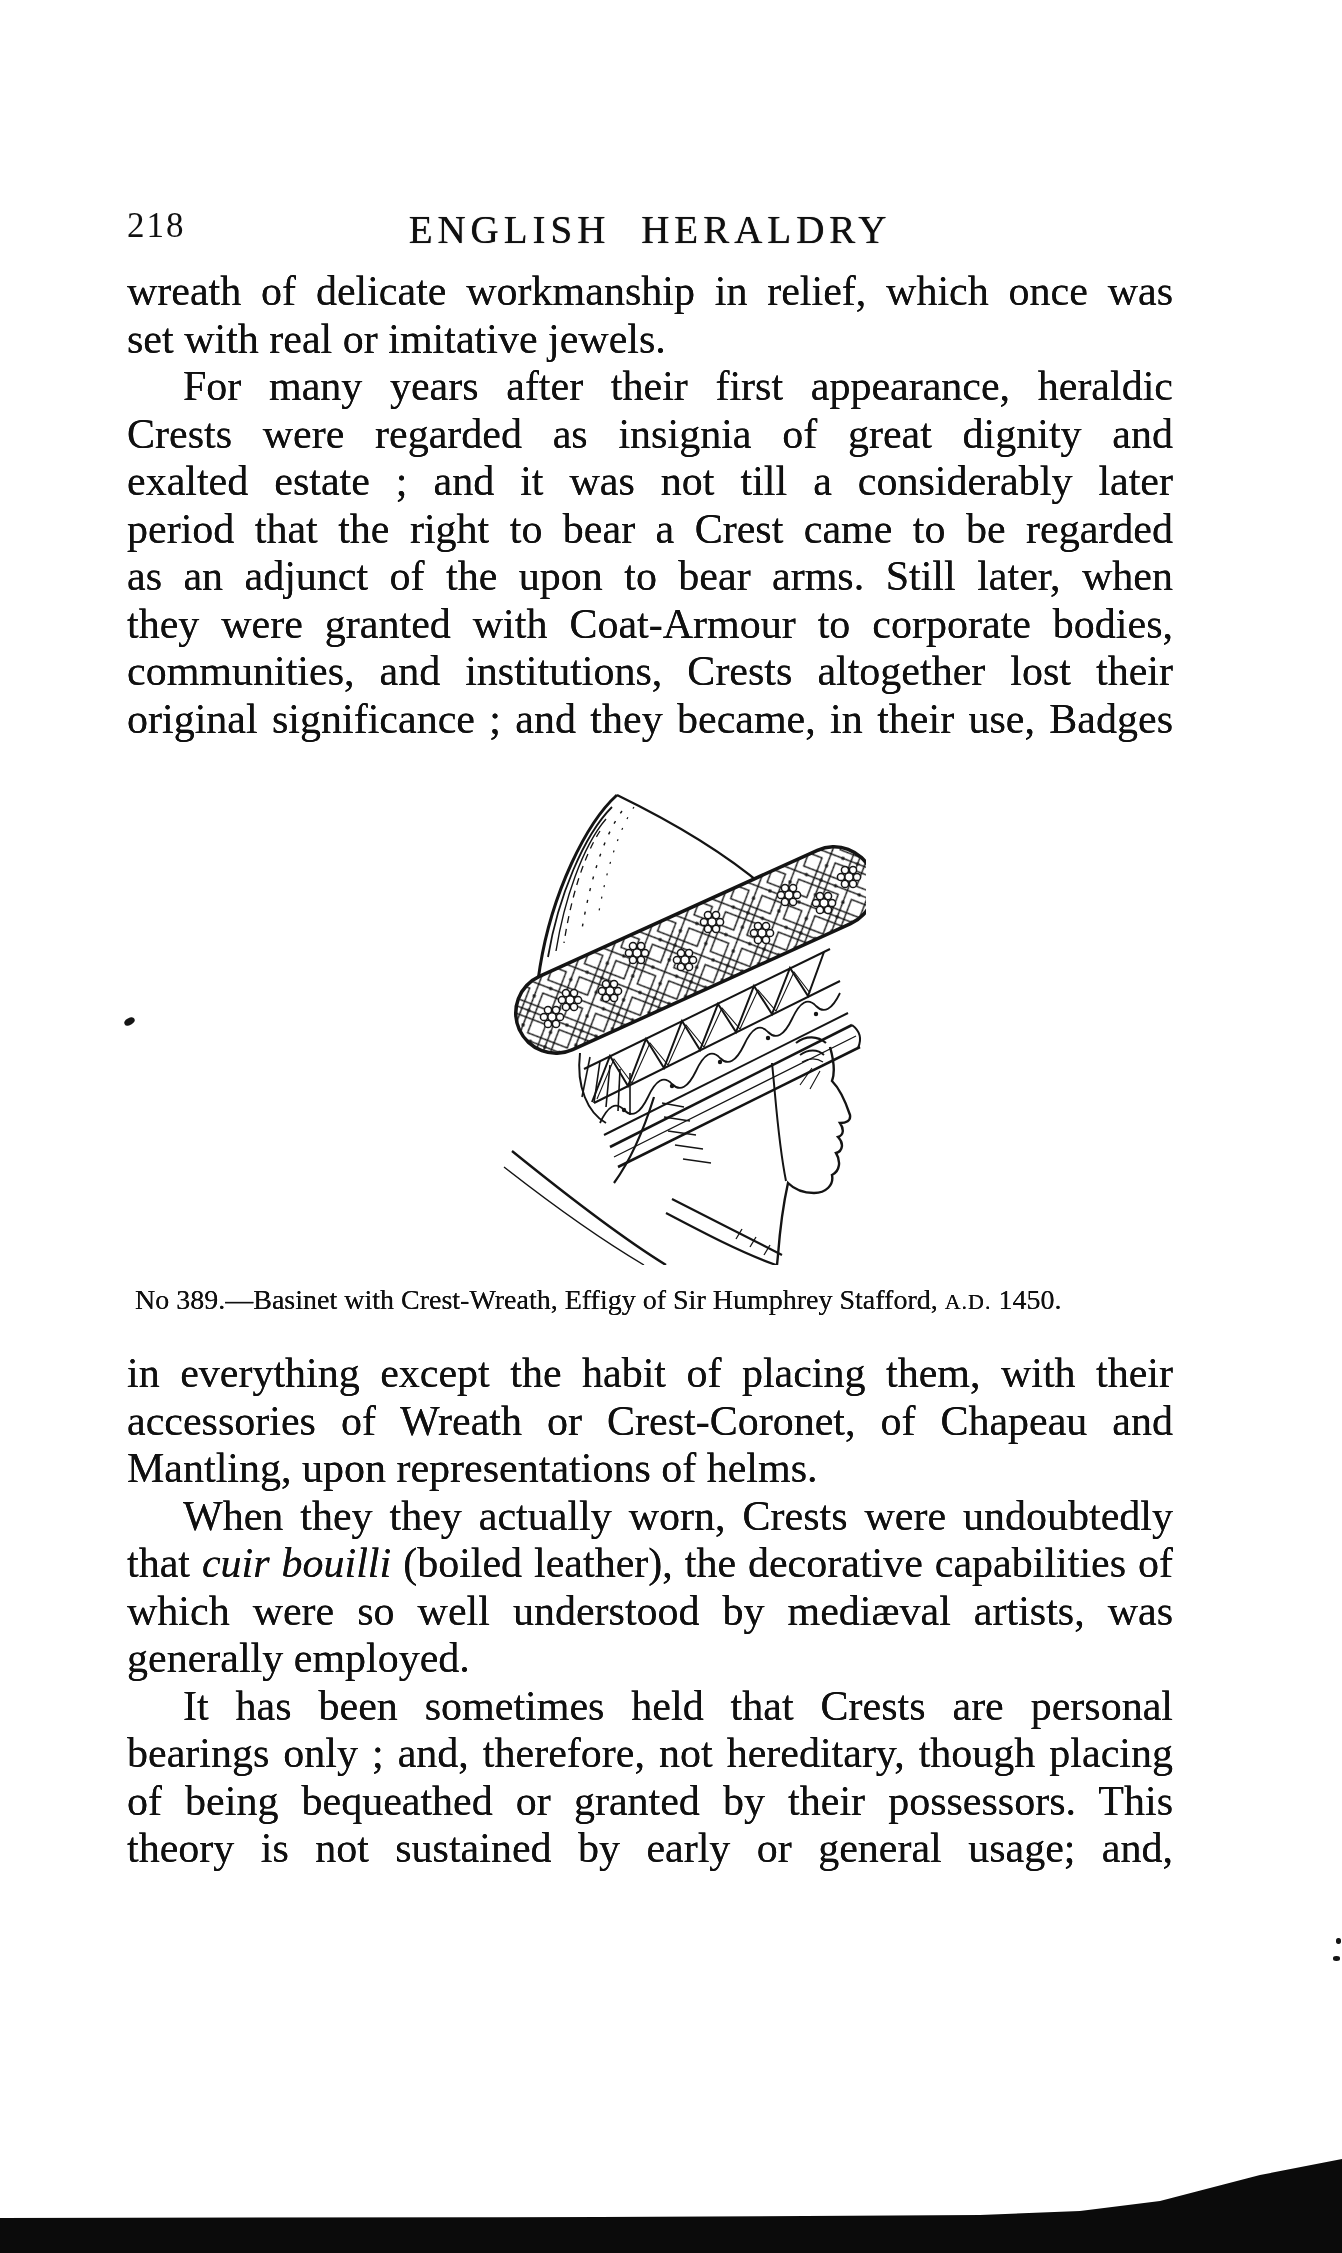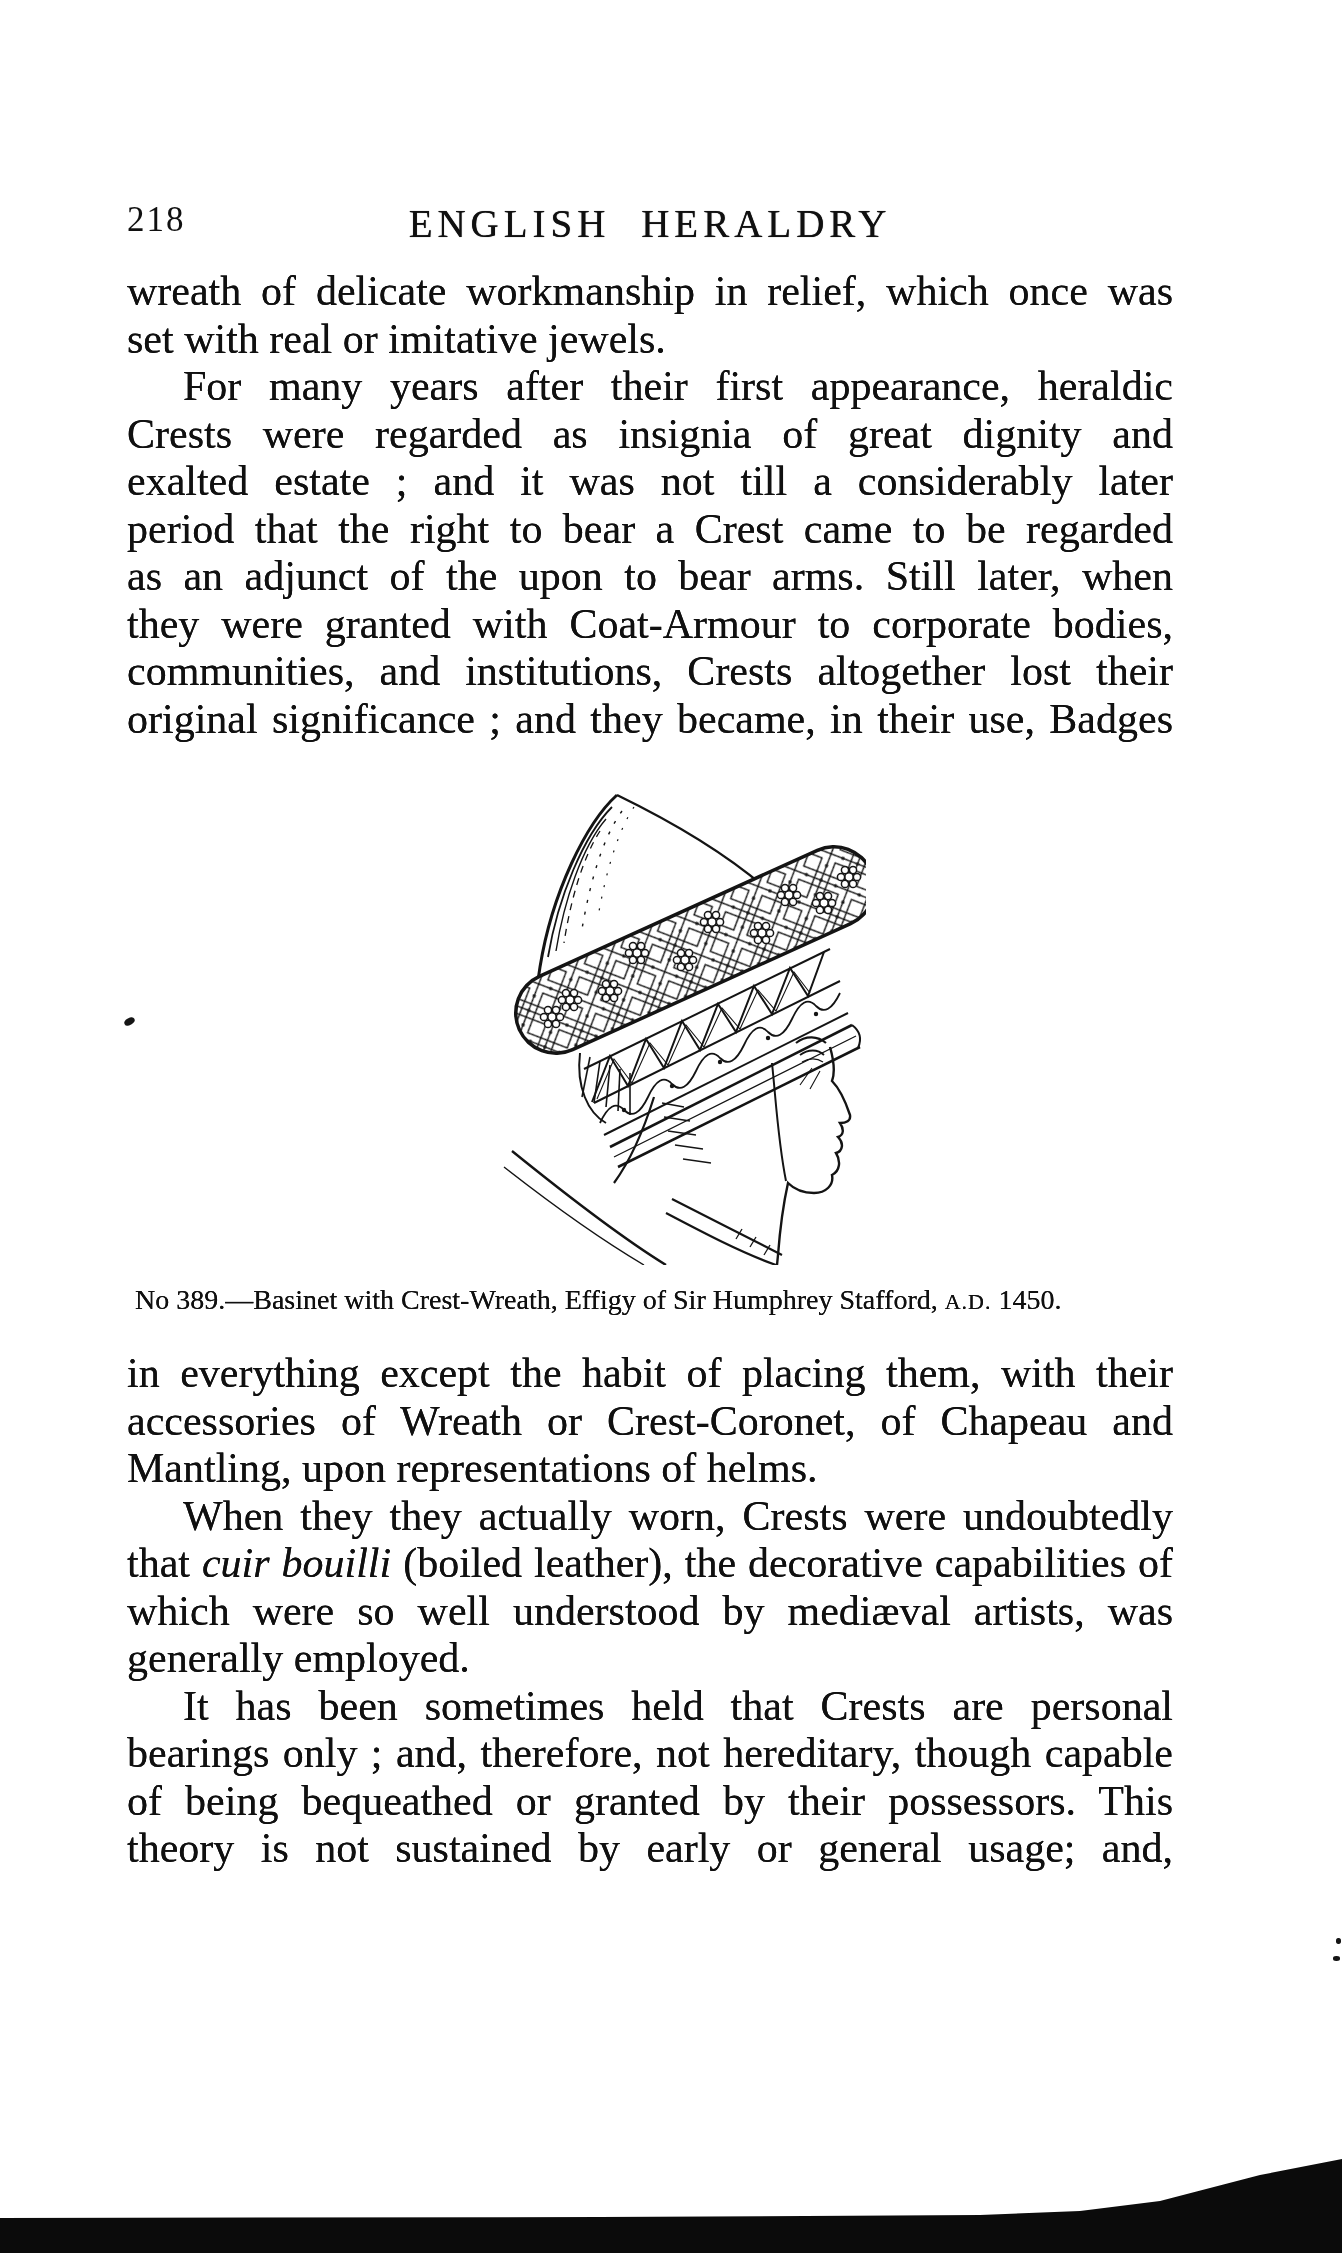--- a/index.html
+++ b/index.html
@@ -2,21 +2,21 @@
 <html><head>
 <meta charset="utf-8">
 <style>
   html,body { margin:0; padding:0; background:#777; }
   .page {
     position:relative; width:1342px; height:2253px;
     background:#ffffff; overflow:hidden;
     font-family:"Liberation Serif","DejaVu Serif",serif;
     color:#101010;
   }
-  .pageheader { position:absolute; top:200px; left:127px; width:1046px; height:44px; }
+  .pageheader { position:absolute; top:206px; left:127px; width:1046px; height:44px; }
   .pagenum { position:absolute; left:0; top:0; font-size:35px; letter-spacing:2px; }
   .runtitle {
     position:absolute; left:0; top:1px; width:100%; text-align:center;
     font-size:39px; letter-spacing:5px; word-spacing:16px;
     text-shadow:0 0 0.7px currentColor;
   }
   .bodytext { position:absolute; left:127px; width:1046px; font-size:42px; line-height:47.5px;
               text-shadow:0 0 0.5px currentColor; }
   .block-a { top:268px; }
   .block-b { top:1350px; }
@@ -196,21 +196,21 @@
       <div class="ln noj">Mantling, upon representations of helms.</div>
     </div>
     <div>
       <div class="ln ind">When they they actually worn, Crests were undoubtedly</div>
       <div class="ln"><span>that </span><span class="it">cuir bouilli</span><span> (boiled leather), the decorative capabilities of</span></div>
       <div class="ln">which were so well understood by mediæval artists, was</div>
       <div class="ln noj">generally employed.</div>
     </div>
     <div>
       <div class="ln ind">It has been sometimes held that Crests are personal</div>
-      <div class="ln">bearings only ; and, therefore, not hereditary, though capable</div>
+      <div class="ln">bearings only ; and, therefore, not hereditary, though placing</div>
       <div class="ln">of being bequeathed or granted by their possessors. This</div>
       <div class="ln">theory is not sustained by early or general usage; and,</div>
     </div>
   </div>
 
   <div class="speck speck1"></div>
   <div class="speck speck2"></div>
   <div class="speck speck3"></div>
   <div class="scanbar"></div>
 

